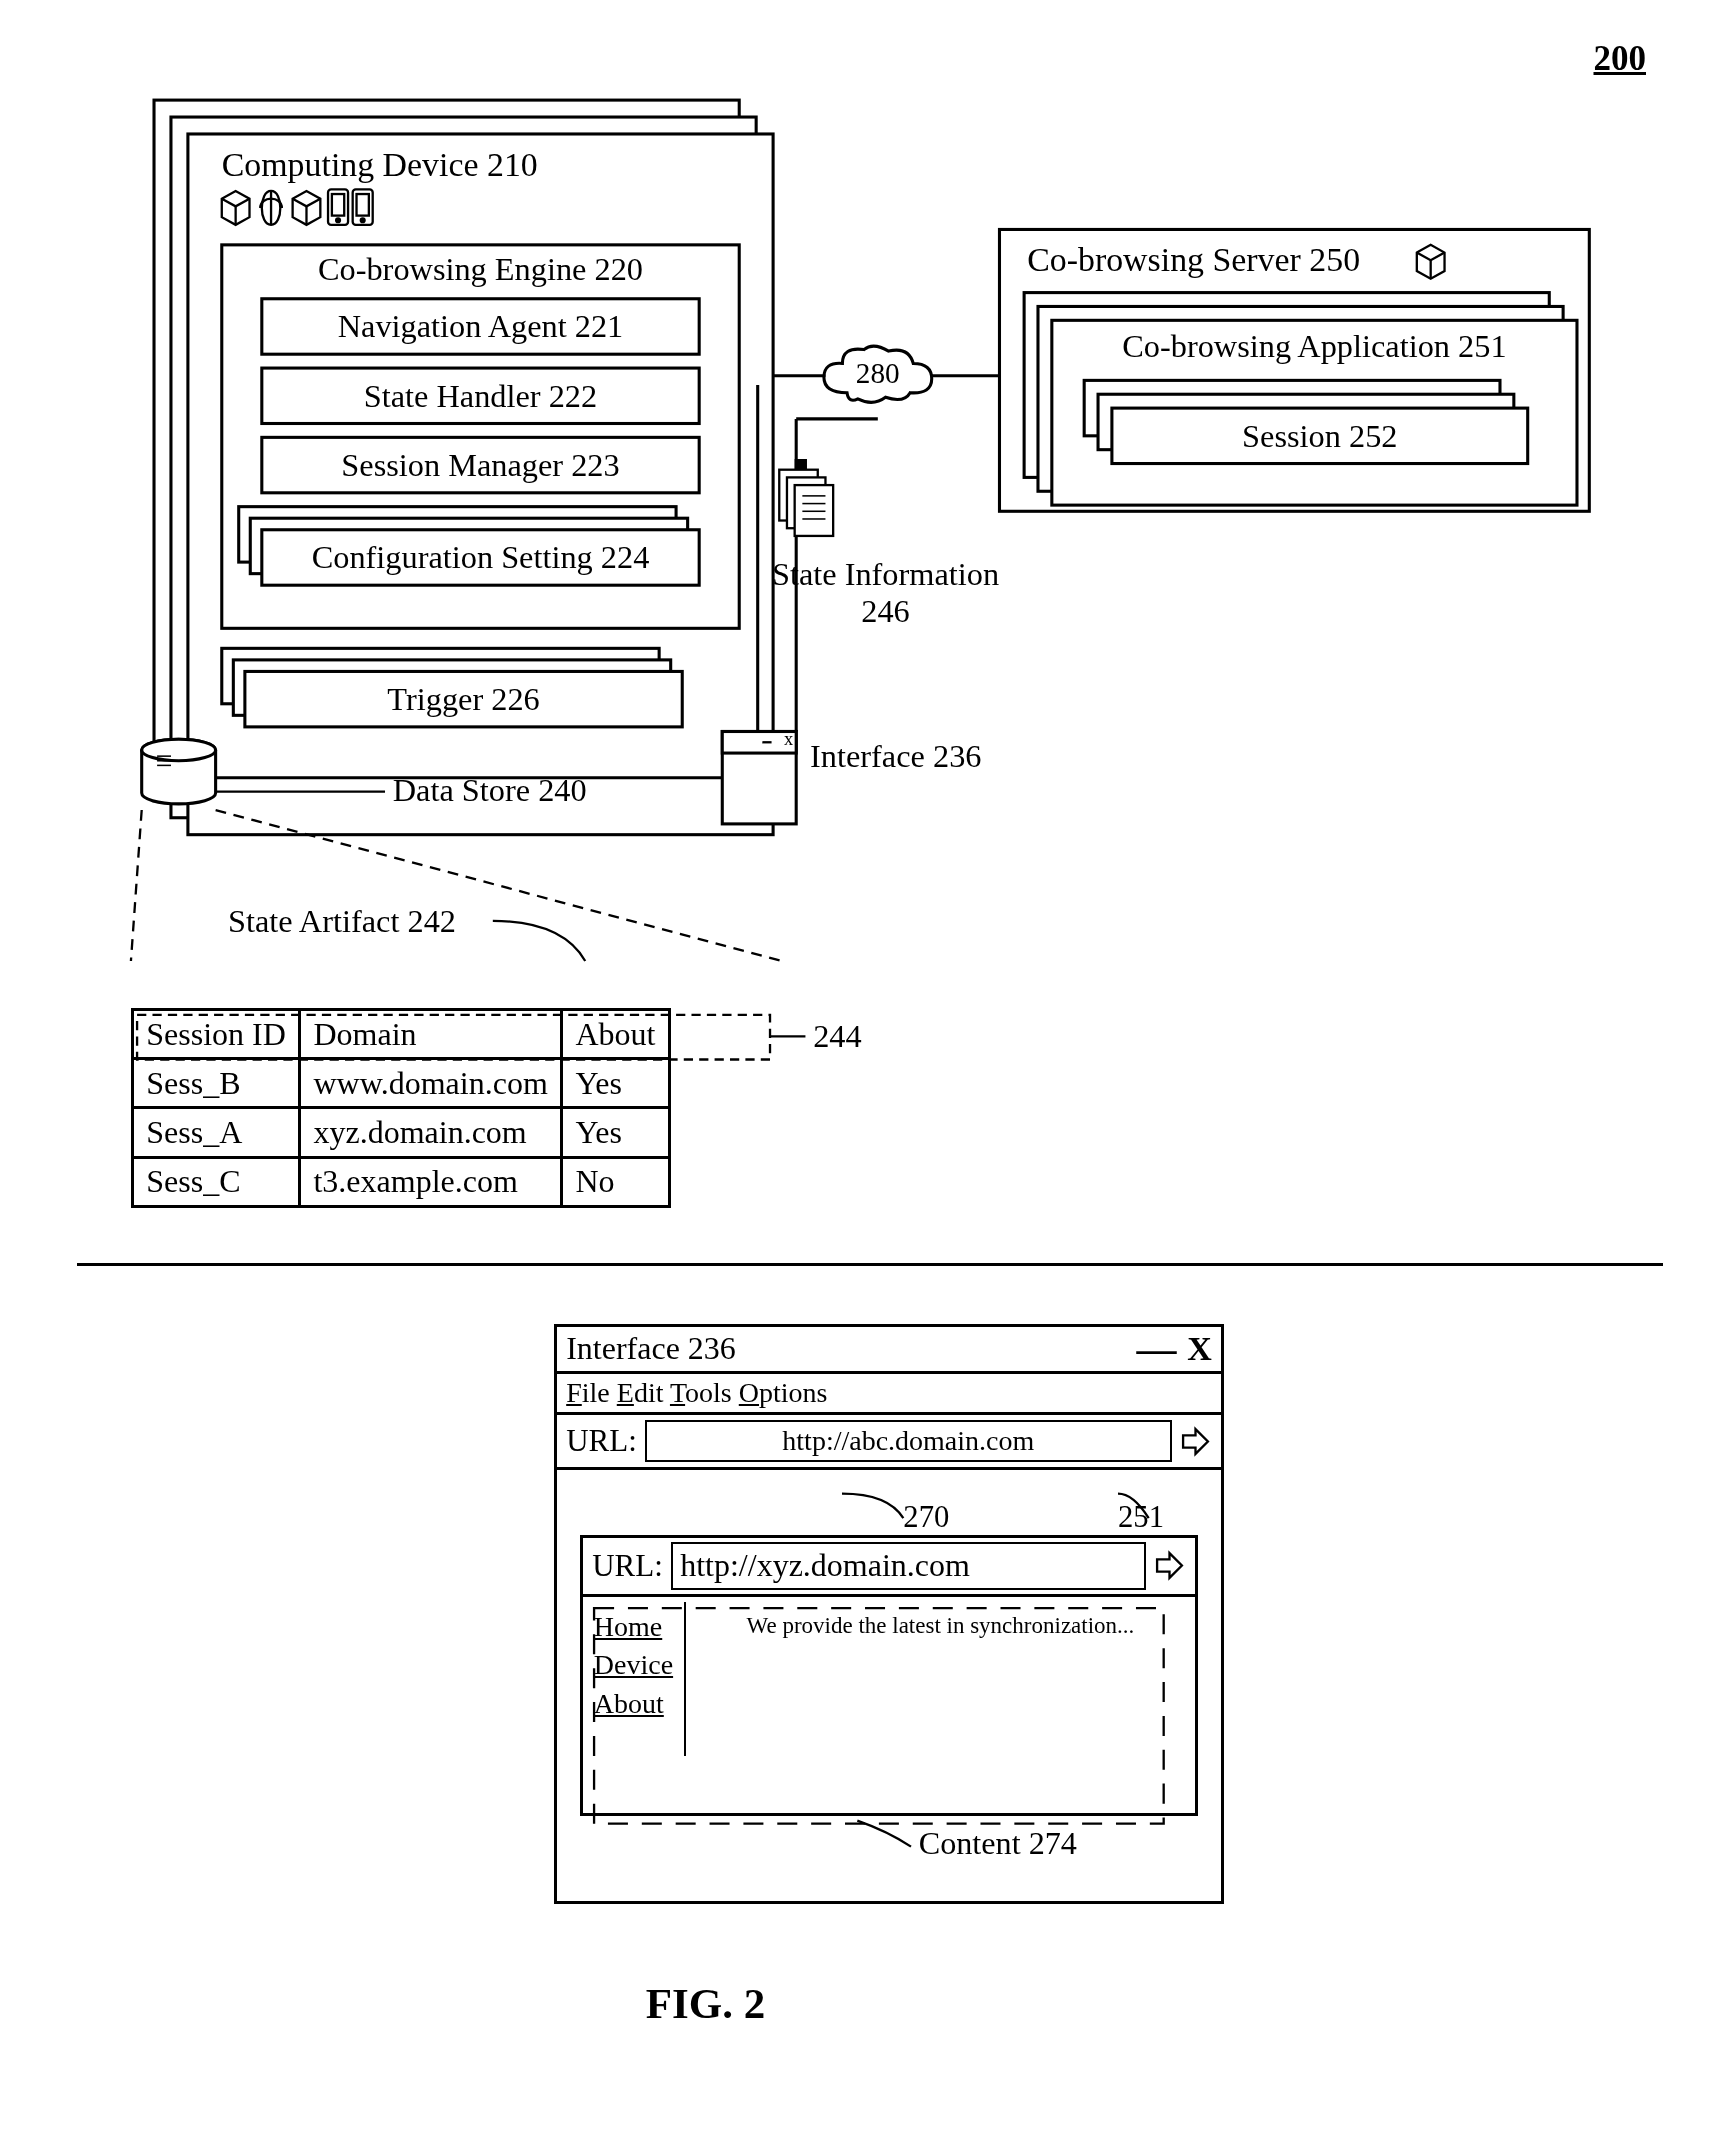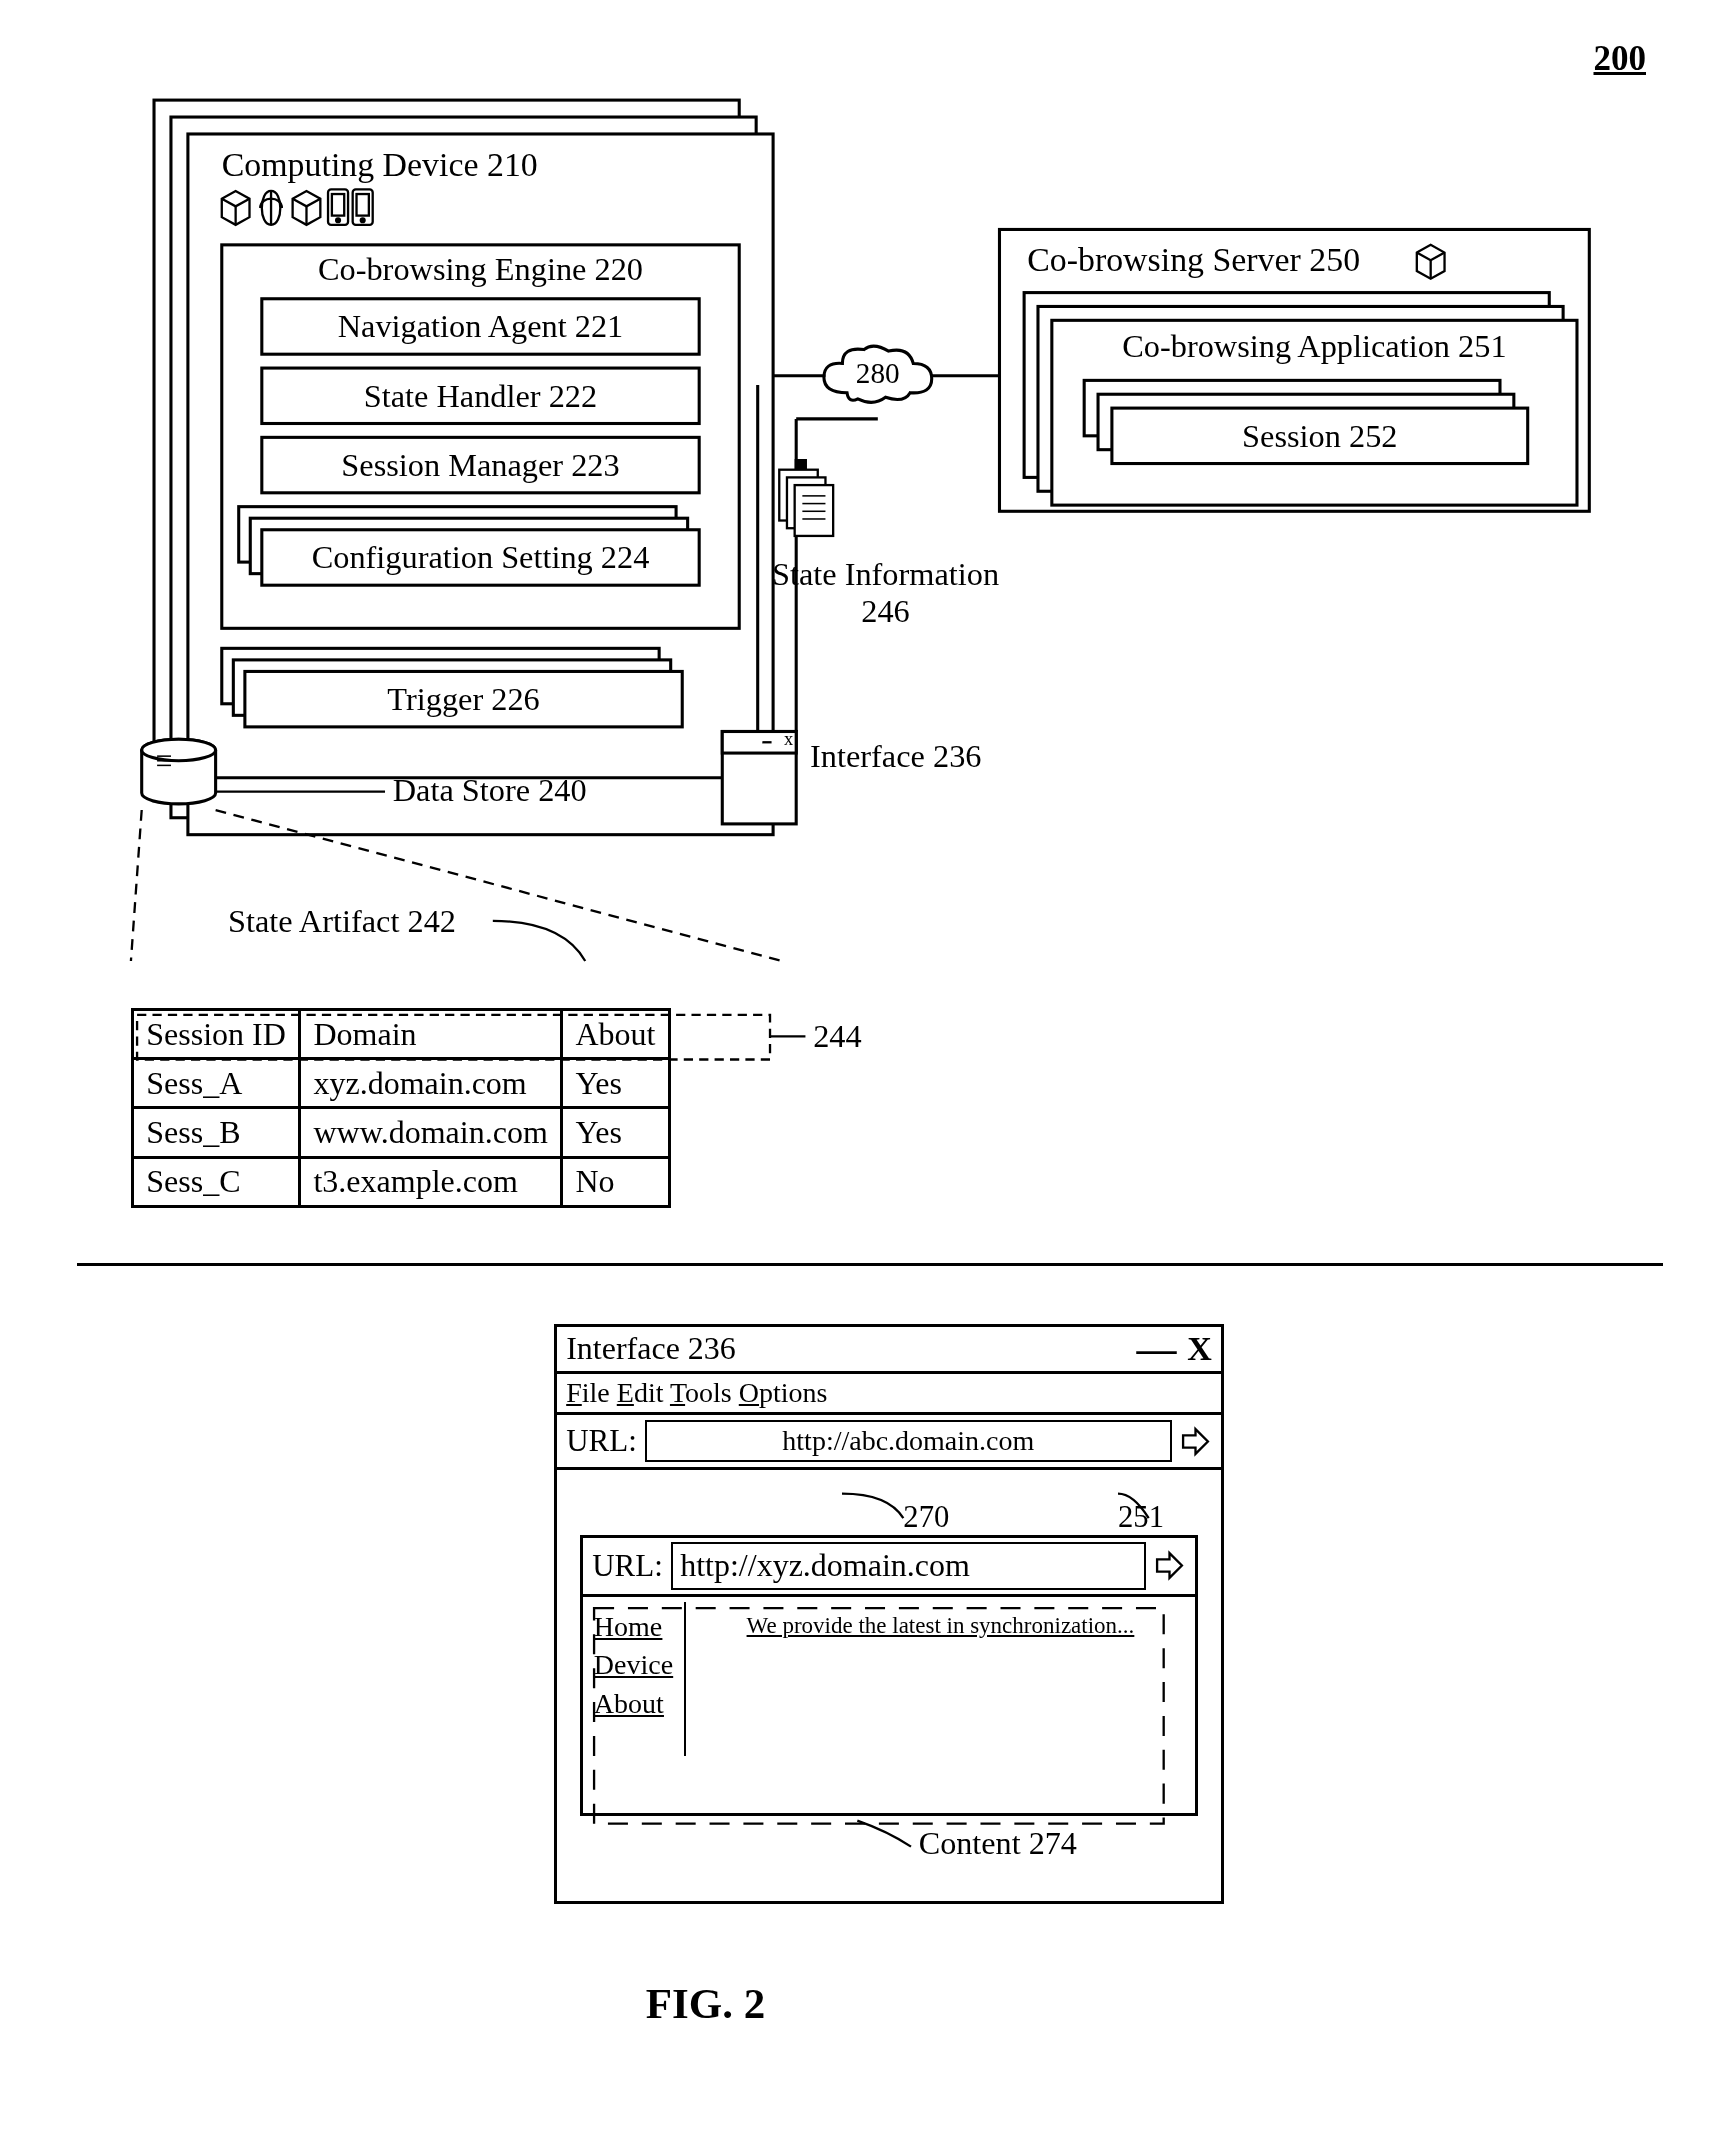--- a/index.html
+++ b/index.html
@@ -191,27 +191,27 @@
 </svg>
 
 <table class="artifact-table">
   <tbody>
       <tr>
     <th>Session ID</th>
     <th>Domain</th>
     <th>About</th>
   </tr>
   <tr>
+    <td>Sess_B</td>
+    <td>www.domain.com</td>
+    <td>Yes</td>
+  </tr>
+  <tr>
     <td>Sess_A</td>
     <td>xyz.domain.com</td>
-    <td>Yes</td>
-  </tr>
-  <tr>
-    <td>Sess_B</td>
-    <td>www.domain.com</td>
     <td>Yes</td>
   </tr>
   <tr>
     <td>Sess_C</td>
     <td>t3.example.com</td>
     <td>No</td>
   </tr>
 </tbody>
   </table>
 
@@ -252,21 +252,21 @@
     <div class="inner-browser">
       <div class="inner-url-row">
         <span>URL:</span>
         <input type="text" value="http://xyz.domain.com" style="">
         <span class="arrow-btn">
           <svg width="31" height="31" viewBox="0 0 40 40">
               <polygon points="4,12 20,12 20,4 36,20 20,36 20,28 4,28" fill="white" stroke="black" stroke-width="3"></polygon>
             </svg>
         </span>
       </div>
-      <div style="position:relative;text-decoration:underline;">
+      <div style="position:relative;">
 
         <svg style="position:absolute; left:7.7px; top:7.7px;" width="585" height="231" viewBox="0 0 760 300">
           <rect x="4" y="4" width="740" height="280" fill="none" stroke="black" stroke-width="3" stroke-dasharray="26 18"></rect>
         </svg>
         <div class="inner-content">
           <div class="sidebar-links">
             <span>Home</span>
             <span>Device</span>
             <span>About</span>
           </div>

